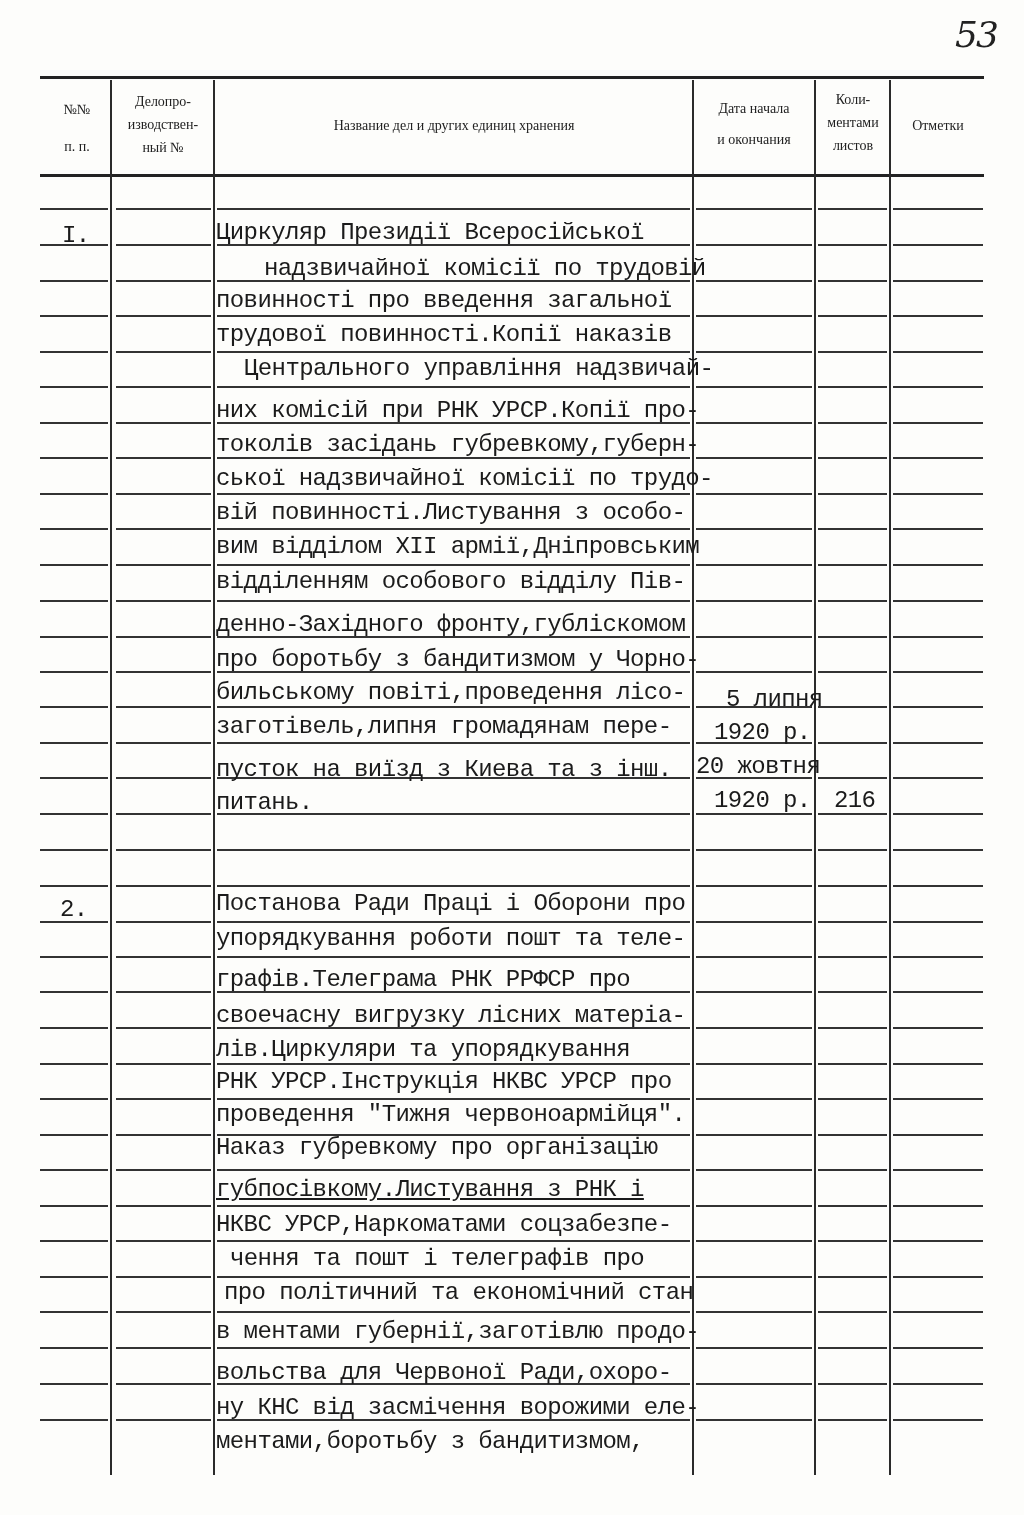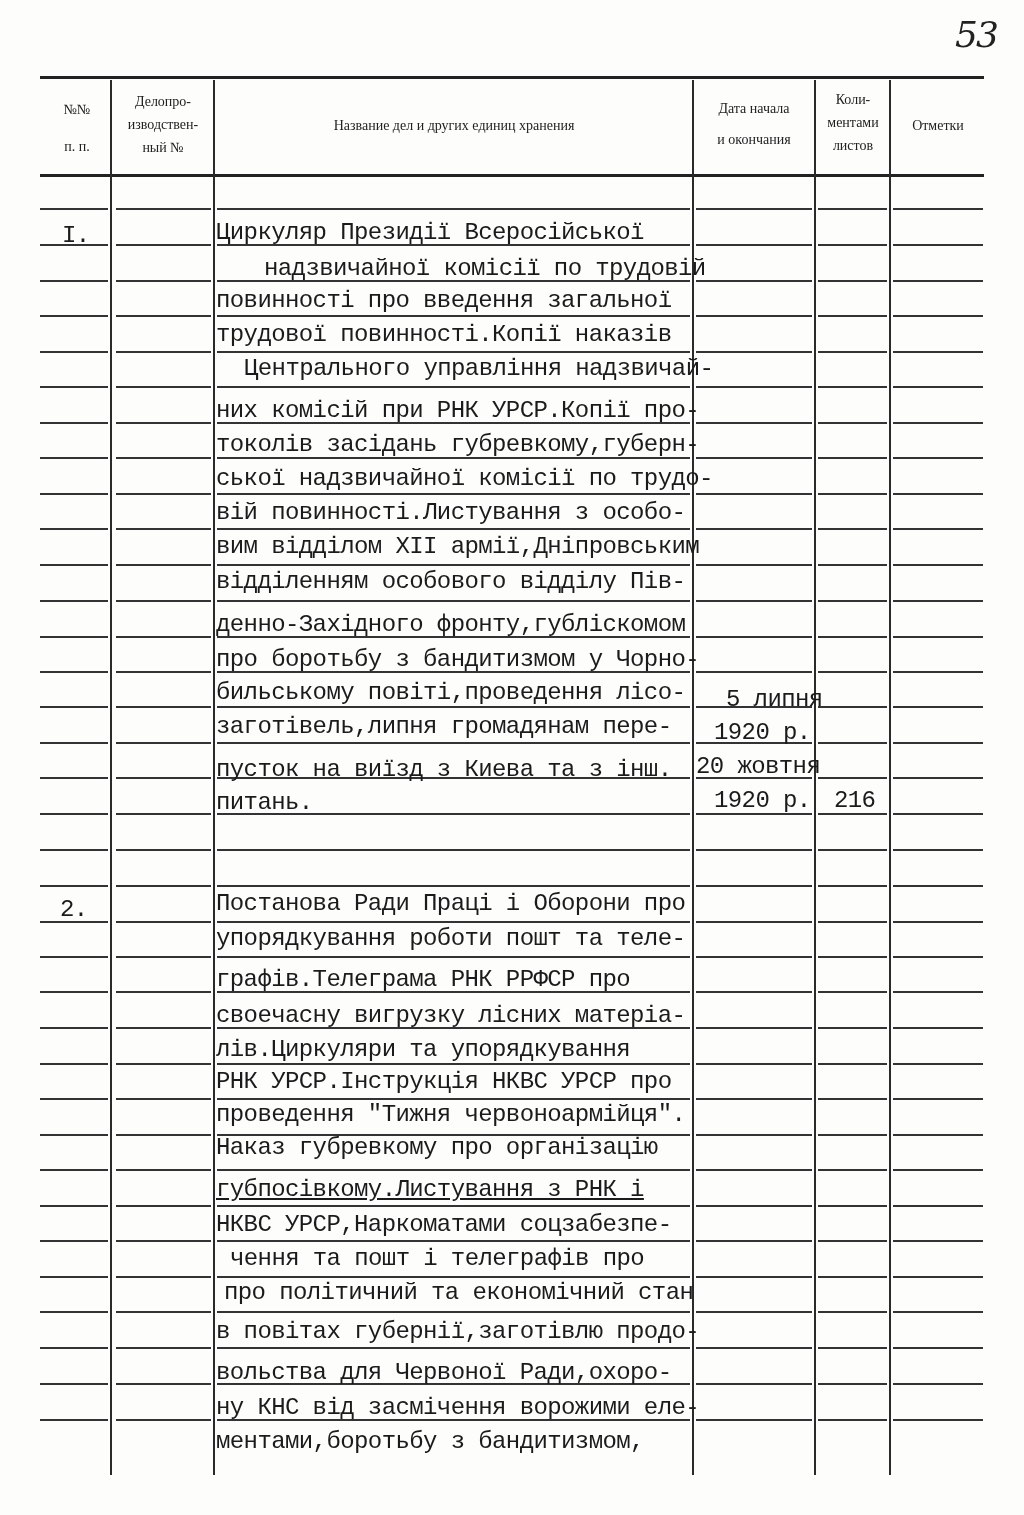--- a/index.html
+++ b/index.html
@@ -306,17 +306,17 @@
     <div class="cell-text" style="left: 216px; top: 966px;">графів.Телеграма РНК РРФСР про</div>
     <div class="cell-text" style="left: 216px; top: 1002px;">своечасну вигрузку лісних матеріа-</div>
     <div class="cell-text" style="left: 216px; top: 1036px;">лів.Циркуляри та упорядкування</div>
     <div class="cell-text" style="left: 216px; top: 1068px;">РНК УРСР.Інструкція НКВС УРСР про</div>
     <div class="cell-text" style="left: 216px; top: 1101px;">проведення "Тижня червоноармійця".</div>
     <div class="cell-text" style="left: 216px; top: 1134px;">Наказ губревкому про організацію</div>
     <div class="cell-text" style="left: 216px; top: 1176px; text-decoration: underline;">губпосівкому.Листування з РНК і</div>
     <div class="cell-text" style="left: 216px; top: 1211px;">НКВС УРСР,Наркоматами соцзабезпе-</div>
     <div class="cell-text" style="left: 216px; top: 1245px; margin-left: 14px;">чення та пошт і телеграфів про</div>
     <div class="cell-text" style="left: 224px; top: 1279px;">про політичний та економічний стан</div>
-    <div class="cell-text" style="left: 216px; top: 1318px;">в повітах губернії,заготівлю продо-</div>
+    <div class="cell-text" style="left: 216px; top: 1318px;">в ментами губернії,заготівлю продо-</div>
     <div class="cell-text" style="left: 216px; top: 1359px;">вольства для Червоної Ради,охоро-</div>
     <div class="cell-text" style="left: 216px; top: 1394px;">ну КНС від засмічення ворожими еле-</div>
     <div class="cell-text" style="left: 216px; top: 1428px;">ментами,боротьбу з бандитизмом,</div>
   </div>
 
 </body></html>

